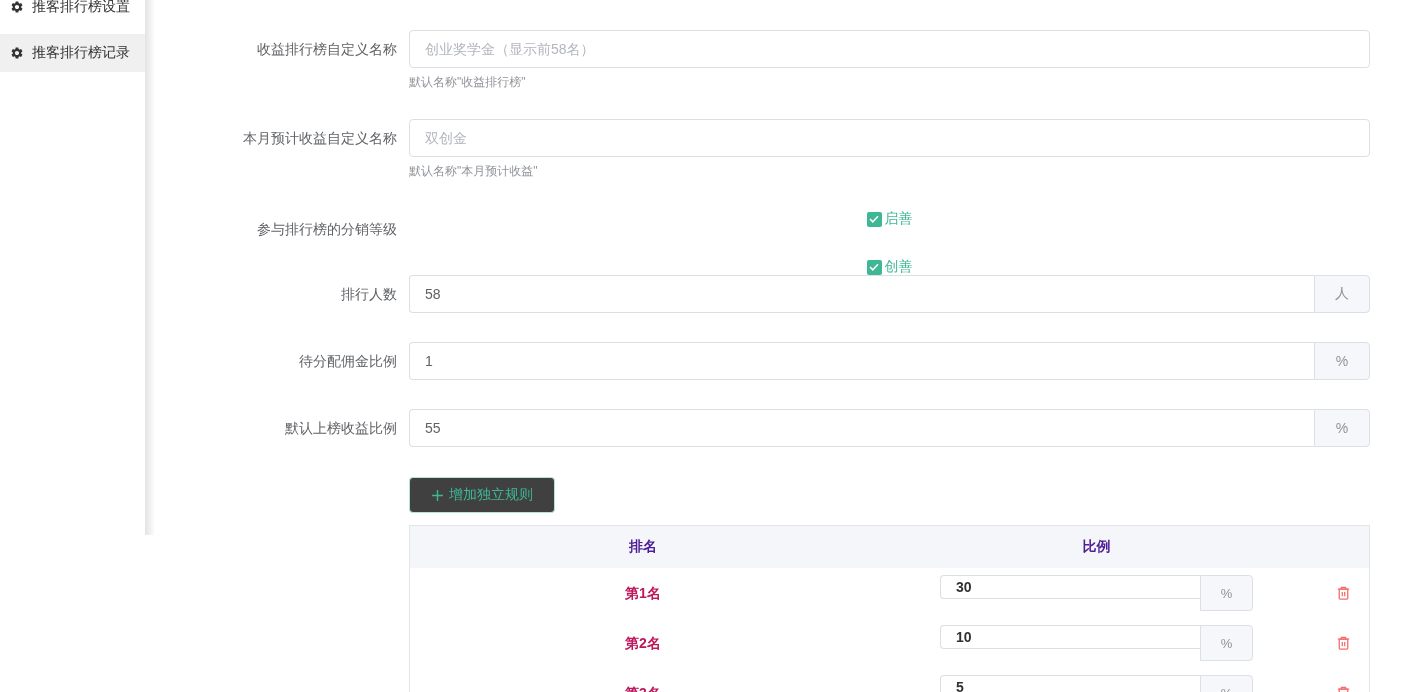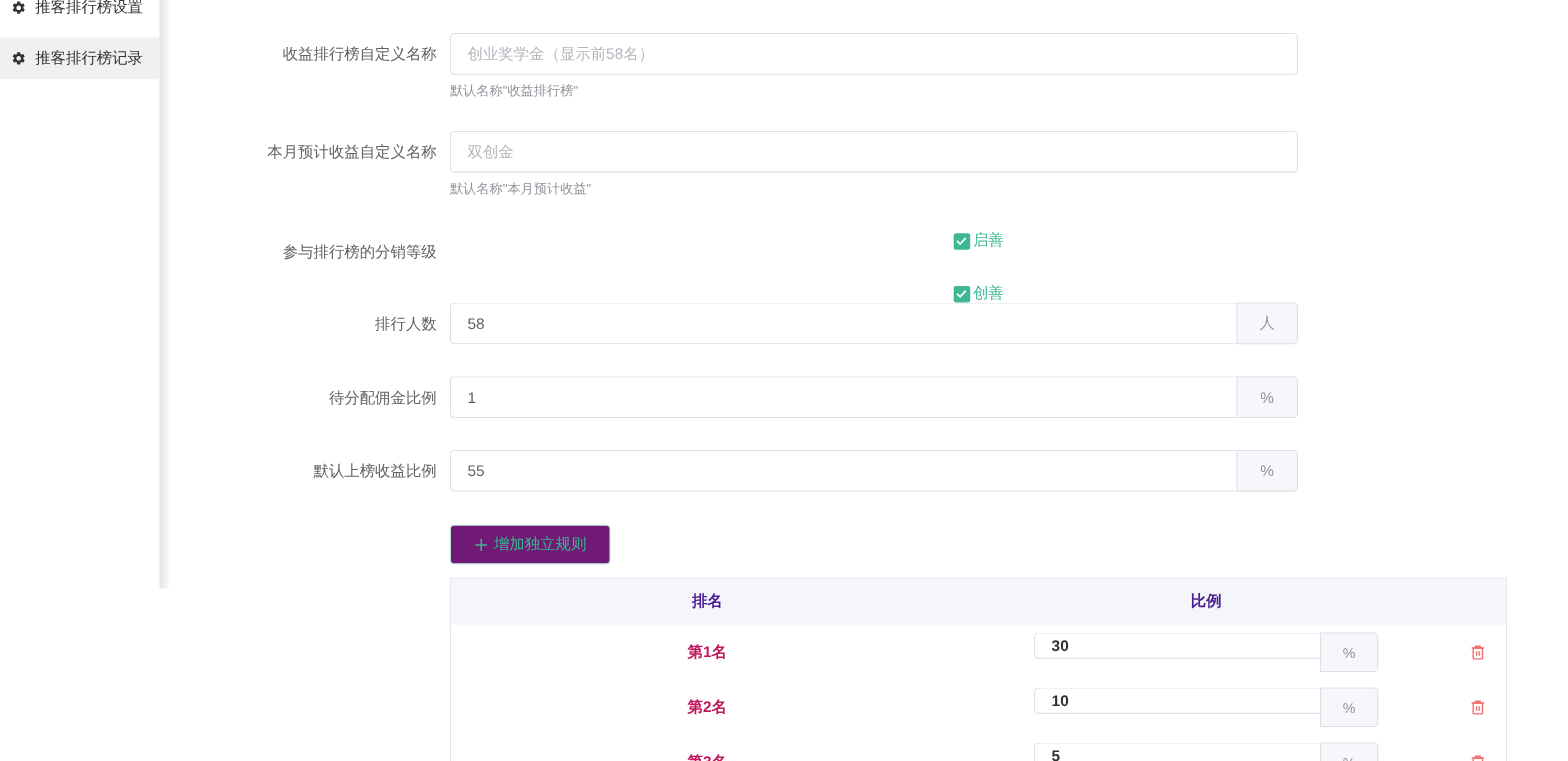--- a/index.html
+++ b/index.html
@@ -18,21 +18,21 @@
   .menu-item.active { background: #f0f0f0; margin-top: 8px; font-family: Liberation Mono, monospace; }
   .gear { width: 14px; height: 14px; flex: 0 0 14px; }
 
   
   .main { position: absolute; left: 156px; top: 0; width: 1271px; height: 692px; padding-top: 30px; }
   .form-row { display: flex; align-items: flex-start; }
   .form-label { width: 253px; text-align: right; padding-right: 12px; font-size: 14px;
     color: #606266; line-height: 38px; flex: 0 0 253px; white-space: nowrap; }
   .form-control { width: 961px; }
 
-  .el-input { position: relative; display: flex; width: 771px; height: 38px; }
+  .el-input { position: relative; display: flex; width: 961px; height: 38px; }
   .el-input input { flex: 1; height: 38px; border: 1px solid #dcdfe6; border-radius: 4px;
     padding: 0 15px; font-size: 14px; color: #606266; outline: none;
     font-family: "Liberation Sans", "DejaVu Sans", sans-serif; }
   .el-input input::placeholder { color: #b2b6bd; opacity: 1; }
   .el-input.with-append input { border-radius: 4px 0 0 4px; border-right: none; }
   .append { flex: 0 0 56px; height: 38px; background: #f5f7fa; border: 1px solid #dcdfe6;
     border-radius: 0 4px 4px 0; color: #909399; font-size: 14px;
     display: flex; align-items: center; justify-content: center; }
   .help { margin-top: 6px; font-size: 12px; color: #909399; }
 
@@ -43,21 +43,21 @@
 
   
   .checkbox-row { display: flex; align-items: center; height: 38px; gap: 30px; flex-direction: column; }
   .checkbox { display: inline-flex; align-items: center; gap: 3px; cursor: pointer; }
   .checkbox .box { width: 15px; height: 15px; border-radius: 2px; background: #3eb795;
     display: inline-flex; align-items: center; justify-content: center; }
   .checkbox .cb-label { font-size: 14px; color: #3eb795; }
 
   
   .btn-add { margin-top: 30px; height: 36px; padding: 0 21px; display: inline-flex;
-    align-items: center; gap: 5px; background: #701a75; border: 1px solid #b4e4d4;
+    align-items: center; gap: 5px; background: #404040; border: 1px solid #b4e4d4;
     border-radius: 4px; color: #3eb795; font-size: 14px; cursor: pointer;
     font-family: "Liberation Sans", "DejaVu Sans", sans-serif; }
 
   
   .rules-table { margin-top: 12px; width: 961px; border: 1px solid #e2e5ec; background: #fff; }
   .t-header { display: flex; height: 42px; background: #f4f6fa; align-items: center; }
   .t-row { display: flex; height: 50px; align-items: center; background: #fff; }
   .col-rank { width: 466px; text-align: center; }
   .col-ratio { width: 441px; display: flex; justify-content: center; }
   .col-op { flex: 1; display: flex; justify-content: center; }

